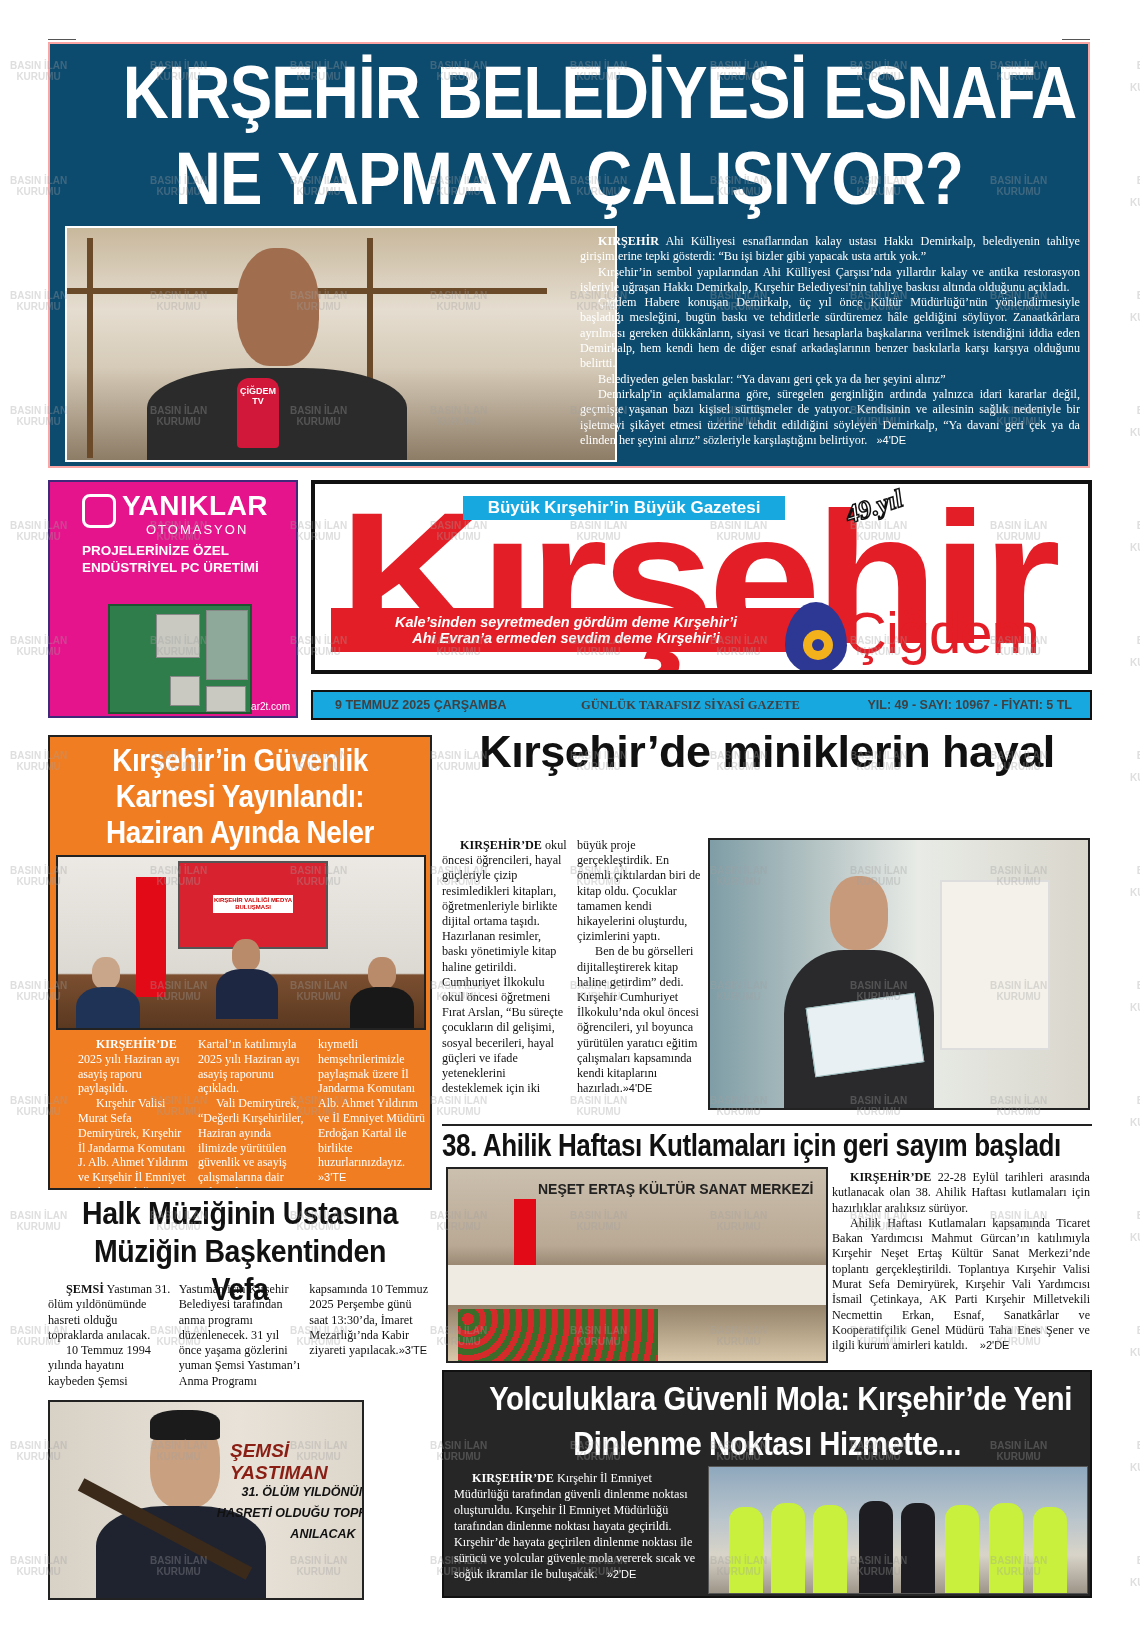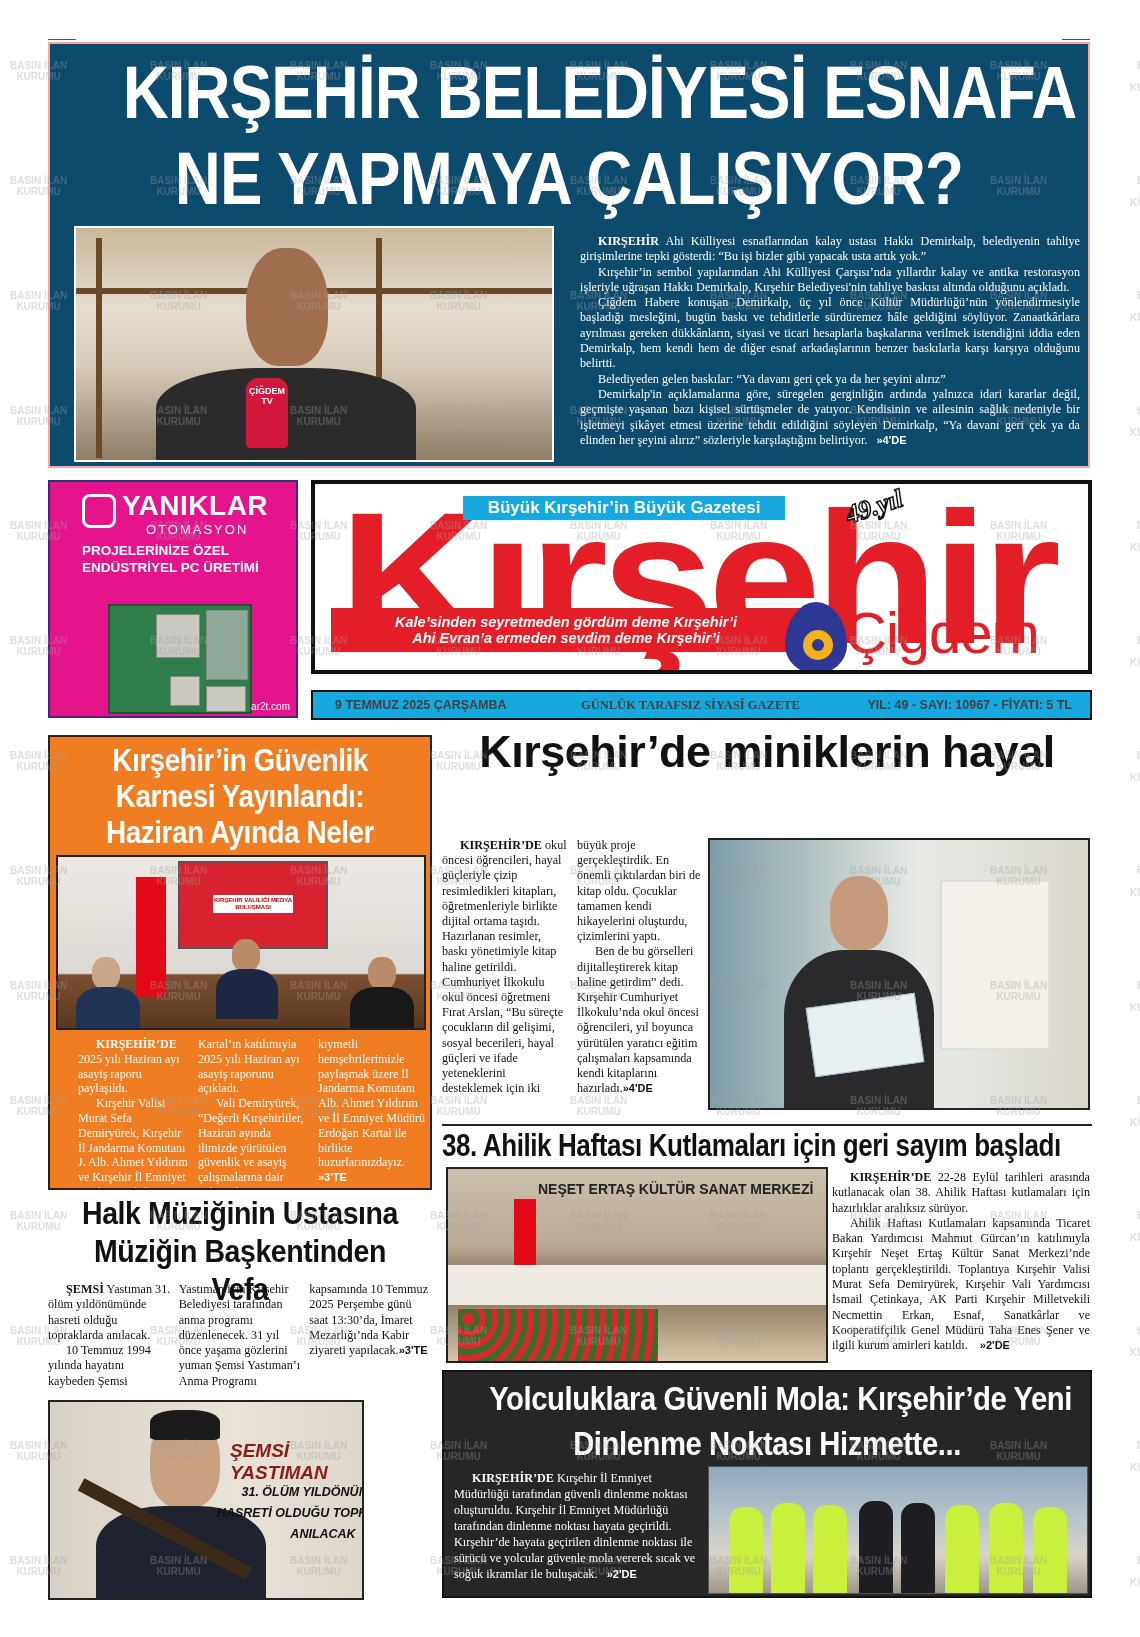--- a/index.html
+++ b/index.html
@@ -3,31 +3,31 @@
 <meta charset="utf-8">
 <style>
   * { box-sizing: border-box; margin: 0; padding: 0; }
   html, body { width: 1140px; height: 1637px; background: #ffffff; overflow: hidden; }
   body { position: relative; font-family: "DejaVu Serif", serif; color: #111; }
   .abs { position: absolute; }
   .body-text { font-family: "Liberation Serif", serif; font-size: 12.4px; line-height: 15.2px; }
   .body-text p { text-indent: 18px; }
   .body-text p.noind { text-indent: 0; }
   .lead { font-weight: bold; }
-  .cont { font-family: "Liberation Sans", sans-serif; font-weight: bold; font-size: 11px; white-space: nowrap; }
+  .cont { font-family: "Liberation Sans", sans-serif; font-weight: normal; font-size: 11px; white-space: nowrap; }
 
   
   .crop { position: absolute; top: 30px; height: 10px; width: 28px; border-bottom: 1px solid #555; }
 
   
   #top-story { left: 48px; top: 42px; width: 1042px; height: 426px; background: #0c4a6e; border: 2px solid #fca5a5; }
   #top-headline { position: absolute; left: 0; right: 0; top: 6px; text-align: center; color: #fff;
      font-family: "Liberation Sans", sans-serif; font-weight: bold; font-size: 74px; line-height: 86px;
      letter-spacing: -1px; transform: scaleX(0.86); transform-origin: center top; white-space: nowrap; }
-  #top-photo { position: absolute; left: 24px; top: 182px; width: 480px; height: 236px; border: 2px solid #fff; overflow: hidden;
+  #top-photo { position: absolute; left: 15px; top: 182px; width: 552px; height: 236px; border: 2px solid #fff; overflow: hidden;
      background: linear-gradient(180deg, #c8b89c 0%, #e5ddd0 35%, #d6cbb8 60%, #8d7c66 100%); }
   .shelf { position: absolute; background: #6b4a2a; }
   .person-head { position: absolute; border-radius: 45% 45% 40% 40%; background: #a06e4f; }
   .person-body { position: absolute; border-radius: 40% 40% 0 0; background: #2b2b2b; }
   .mic { position: absolute; background: #d2183a; border-radius: 12px 12px 4px 4px; color: #fff; font-size: 9px; font-weight: bold;
      font-family: "Liberation Sans", sans-serif; text-align: center; padding-top: 8px; line-height: 10px; }
   #top-text { position: absolute; left: 530px; top: 190px; width: 500px; color: #fff; }
   #top-text .body-text { font-size: 12.2px; line-height: 15.3px; text-align: justify; }
 
   

